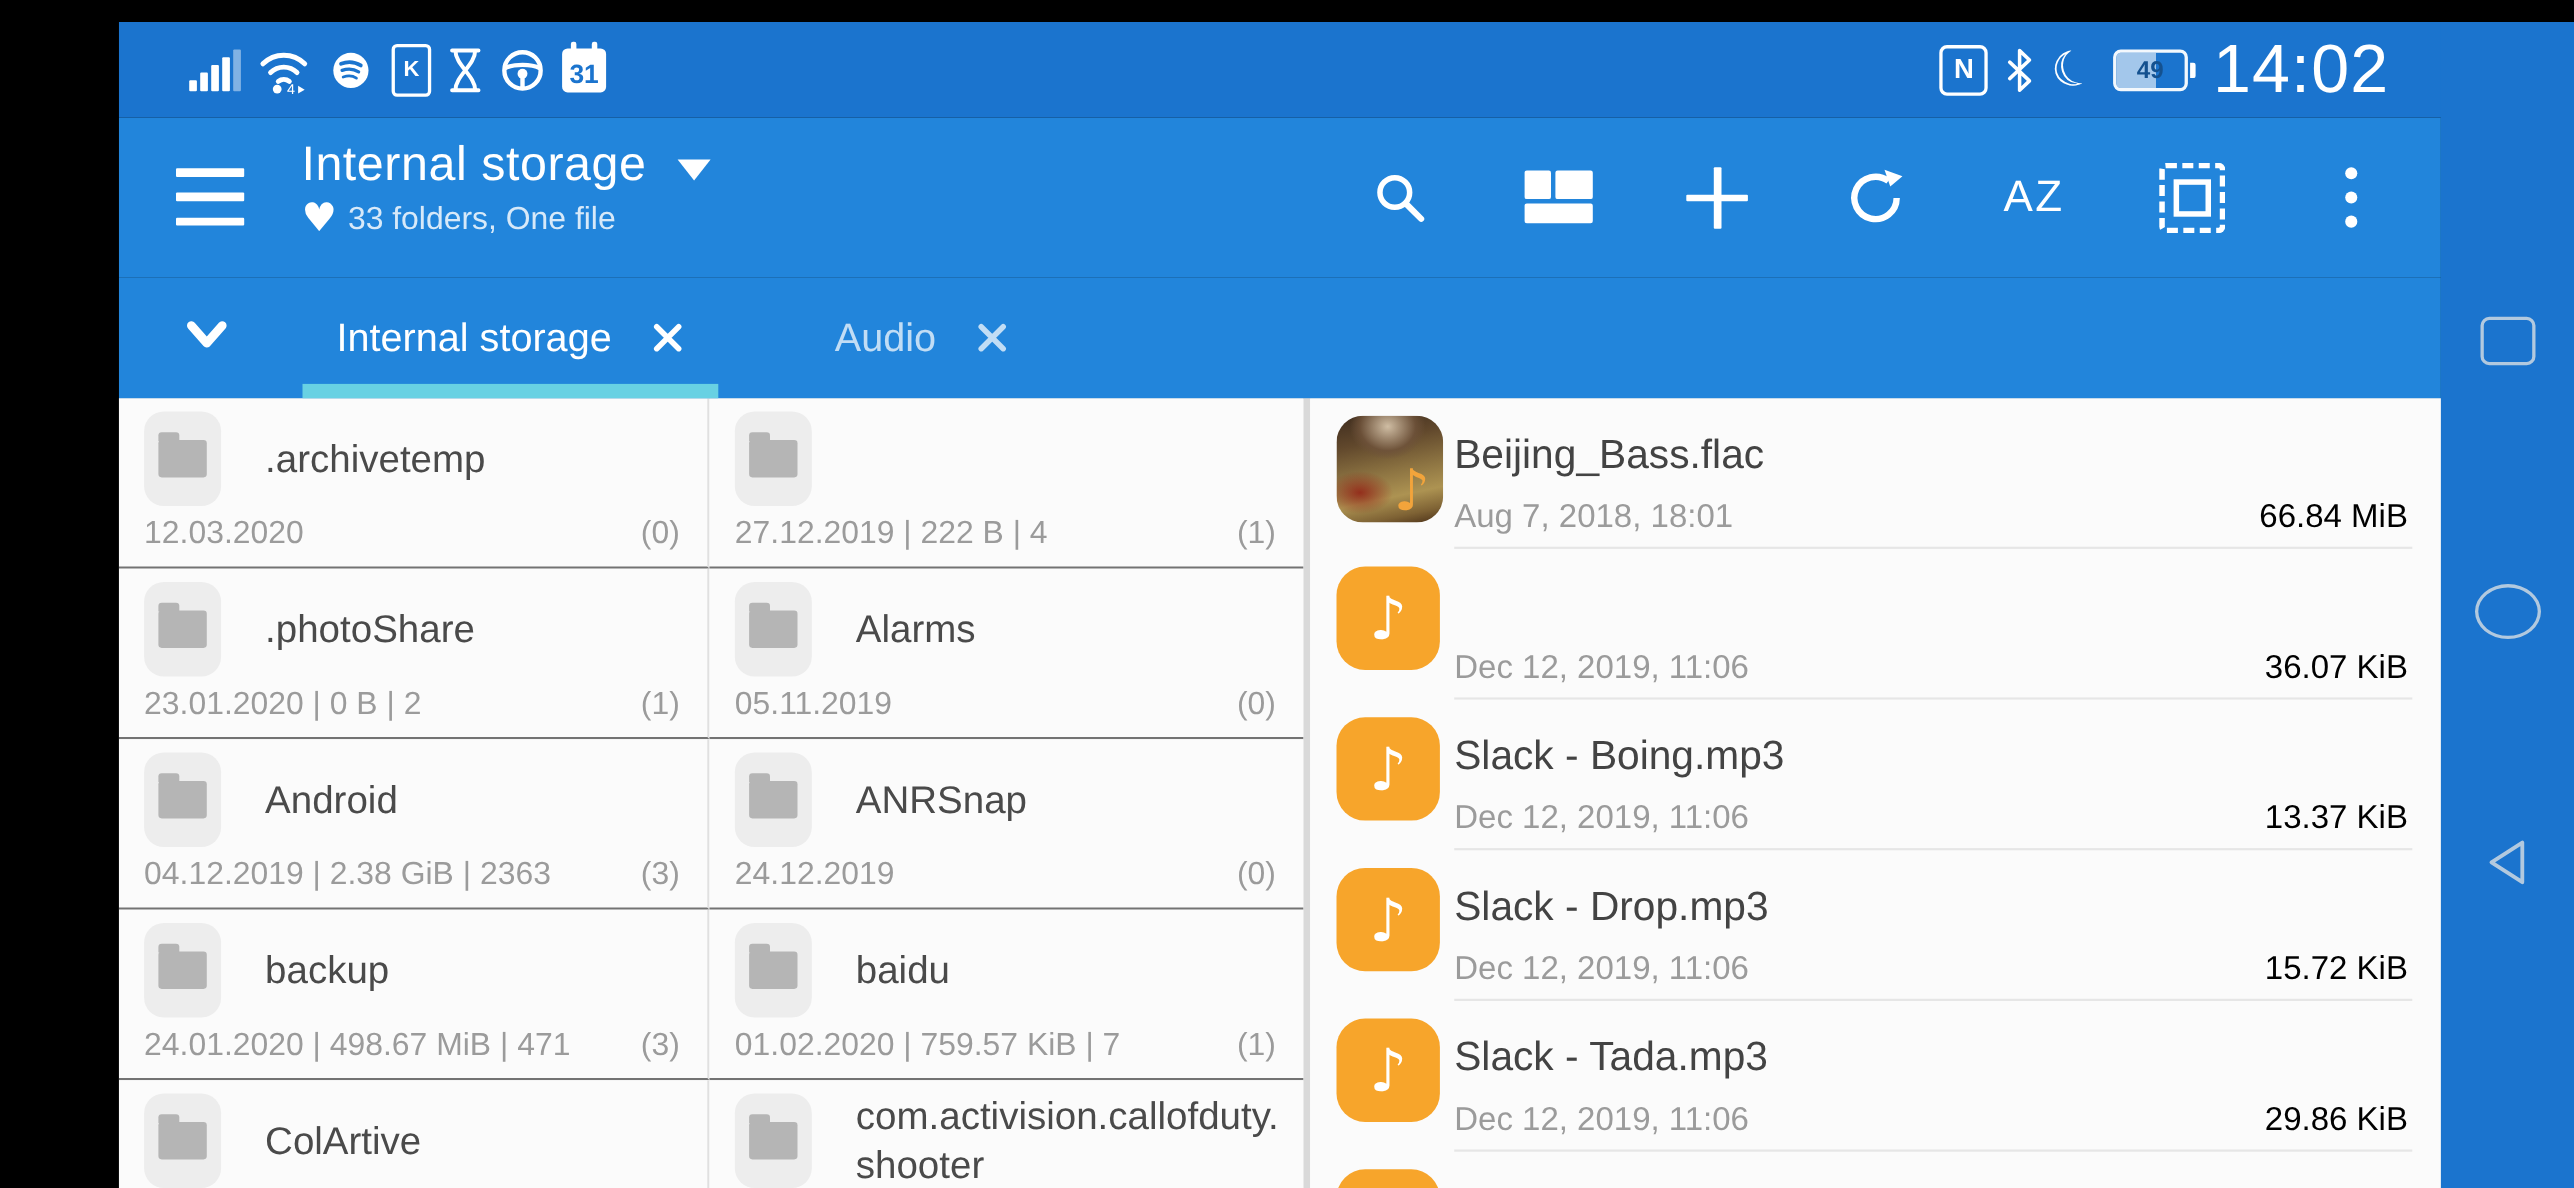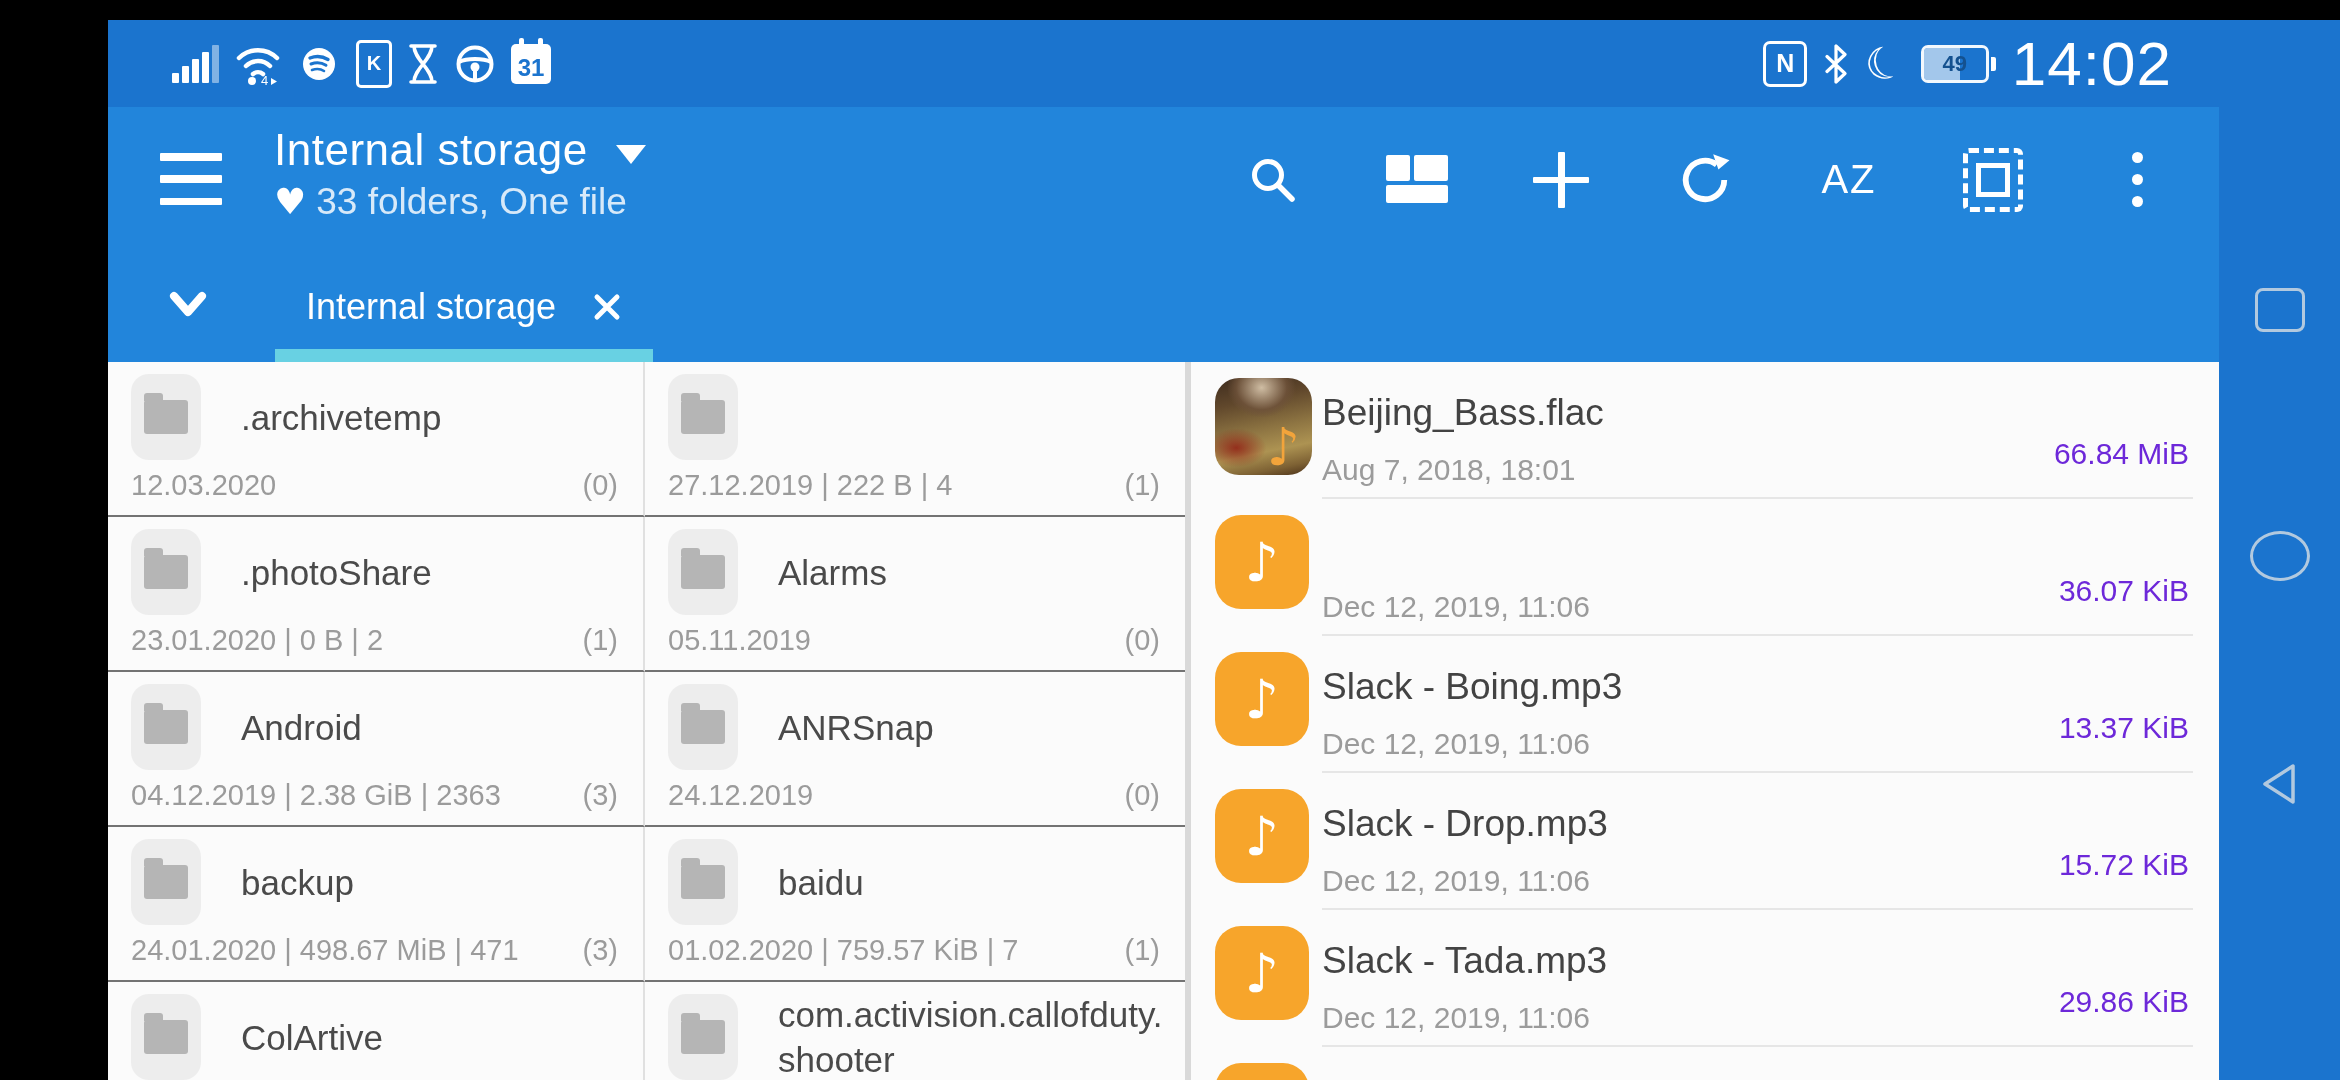--- a/index.html
+++ b/index.html
@@ -48,21 +48,21 @@
   .toolbar{position:absolute;left:108px;top:107px;width:2111px;height:145px;background:#2285DB;z-index:2;}
   .burger{position:absolute;left:52px;top:46px;width:62px;height:52px;display:flex;flex-direction:column;justify-content:space-between;
           background:none;border:none;padding:0;cursor:pointer;}
   .burger i{display:block;height:7.5px;background:#fff;border-radius:1px;}
   .title-block{position:absolute;left:166px;top:18px;cursor:pointer;}
   .title-row{display:flex;align-items:center;gap:28px;}
   .app-title{color:#fff;font-size:44px;font-weight:500;letter-spacing:0.5px;}
   .caret{width:0;height:0;border-left:15px solid transparent;border-right:15px solid transparent;border-top:19px solid #fff;margin-top:8px;}
   .sub-row{display:flex;align-items:center;gap:10px;margin-top:6px;}
   .heart{color:#fff;font-size:36px;line-height:36px;}
-  .subtitle{color:rgba(255,255,255,0.82);font-size:37px;text-align:right;}
+  .subtitle{color:rgba(255,255,255,0.82);font-size:29px;text-align:right;}
   .actions{position:absolute;right:52px;top:0;height:145px;display:flex;align-items:center;gap:84px;}
   .act{width:60px;height:60px;display:flex;align-items:center;justify-content:center;background:none;border:none;padding:0;cursor:pointer;}
   .az{color:#fff;font-size:40px;letter-spacing:2px;font-weight:400;}
   .layout-ic{width:62px;height:50px;display:grid;grid-template-columns:24px 34px;grid-template-rows:26px 18px;gap:4px;}
   .layout-ic b{background:#fff;border-radius:2px;}
   .layout-ic b.full{grid-column:1 / 3;}
   .plus{position:relative;width:56px;height:56px;}
   .plus::before,.plus::after{content:"";position:absolute;background:#fff;border-radius:1px;}
   .plus::before{left:0;top:25px;width:56px;height:6.5px;}
   .plus::after{left:25px;top:0;width:6.5px;height:56px;}
@@ -108,21 +108,21 @@
   .thumb.v-music::after{content:"♪";font-family:"DejaVu Sans",sans-serif;color:#fff;font-size:54px;}
   .thumb.v-album-art{width:97px;height:97px;border-radius:24px;position:absolute;
      background:
        radial-gradient(ellipse 46px 40px at 48% 10%, rgba(214,196,170,0.95) 0%, rgba(110,82,58,0.85) 55%, rgba(0,0,0,0) 75%),
        radial-gradient(ellipse 40px 26px at 22% 72%, rgba(146,32,20,0.85) 0%, rgba(0,0,0,0) 75%),
        linear-gradient(168deg,#3E2C1E 0%, #61482C 26%, #8D7442 52%, #AD9352 72%, #7E6234 88%, #4A3018 100%);}
   .thumb.v-album-art::after{content:"♪";font-family:"DejaVu Sans",sans-serif;color:#F2A43B;font-size:52px;
      position:absolute;right:12px;bottom:-2px;}
   .fname{position:absolute;left:131px;top:30px;font-size:37px;color:#434343;white-space:nowrap;}
   .fdate{position:absolute;left:131px;top:91px;font-size:30px;color:#9B9B9B;white-space:nowrap;}
-  .fsize{position:absolute;right:30px;top:75px;font-size:30px;color:#6d28d9;white-space:nowrap;}
+  .fsize{position:absolute;right:30px;top:91px;font-size:30px;color:#000000;white-space:nowrap;}
 </style>
 </head>
 <body>
 
 <div class="screen">
 
   <div class="status-bar">
     <div class="sb-left">
       <span class="sb-ic sig">
         <i style="height:10px"></i>
@@ -247,20 +247,26 @@
       <svg width="44" height="36" viewBox="0 0 44 36">
         <polyline points="8,8 22,24 36,8" fill="none" stroke="#fff" stroke-width="8" stroke-linecap="round" stroke-linejoin="round"></polyline>
       </svg>
     </button>
     <div class="tab tab1 active">
       <span class="tab-label">Internal storage</span>
       <svg width="30" height="30" viewBox="0 0 30 30">
         <path d="M5 5 L25 25 M25 5 L5 25" stroke="#fff" stroke-width="5" stroke-linecap="round"></path>
       </svg>
     </div>
+    <div class="tab tab2 inactive">
+      <span class="tab-label">Audio</span>
+      <svg width="30" height="30" viewBox="0 0 30 30">
+        <path d="M5 5 L25 25 M25 5 L5 25" stroke="rgba(255,255,255,0.72)" stroke-width="5" stroke-linecap="round"></path>
+      </svg>
+    </div>
     <div class="tab-indicator"></div>
   </div>
 
   <div class="content">
     <div class="folders">
   <div class="folder-cell">
     <span class="ficon">
             <span class="fglyph"></span>
           </span>
     <span class="fo-name">.archivetemp</span>

